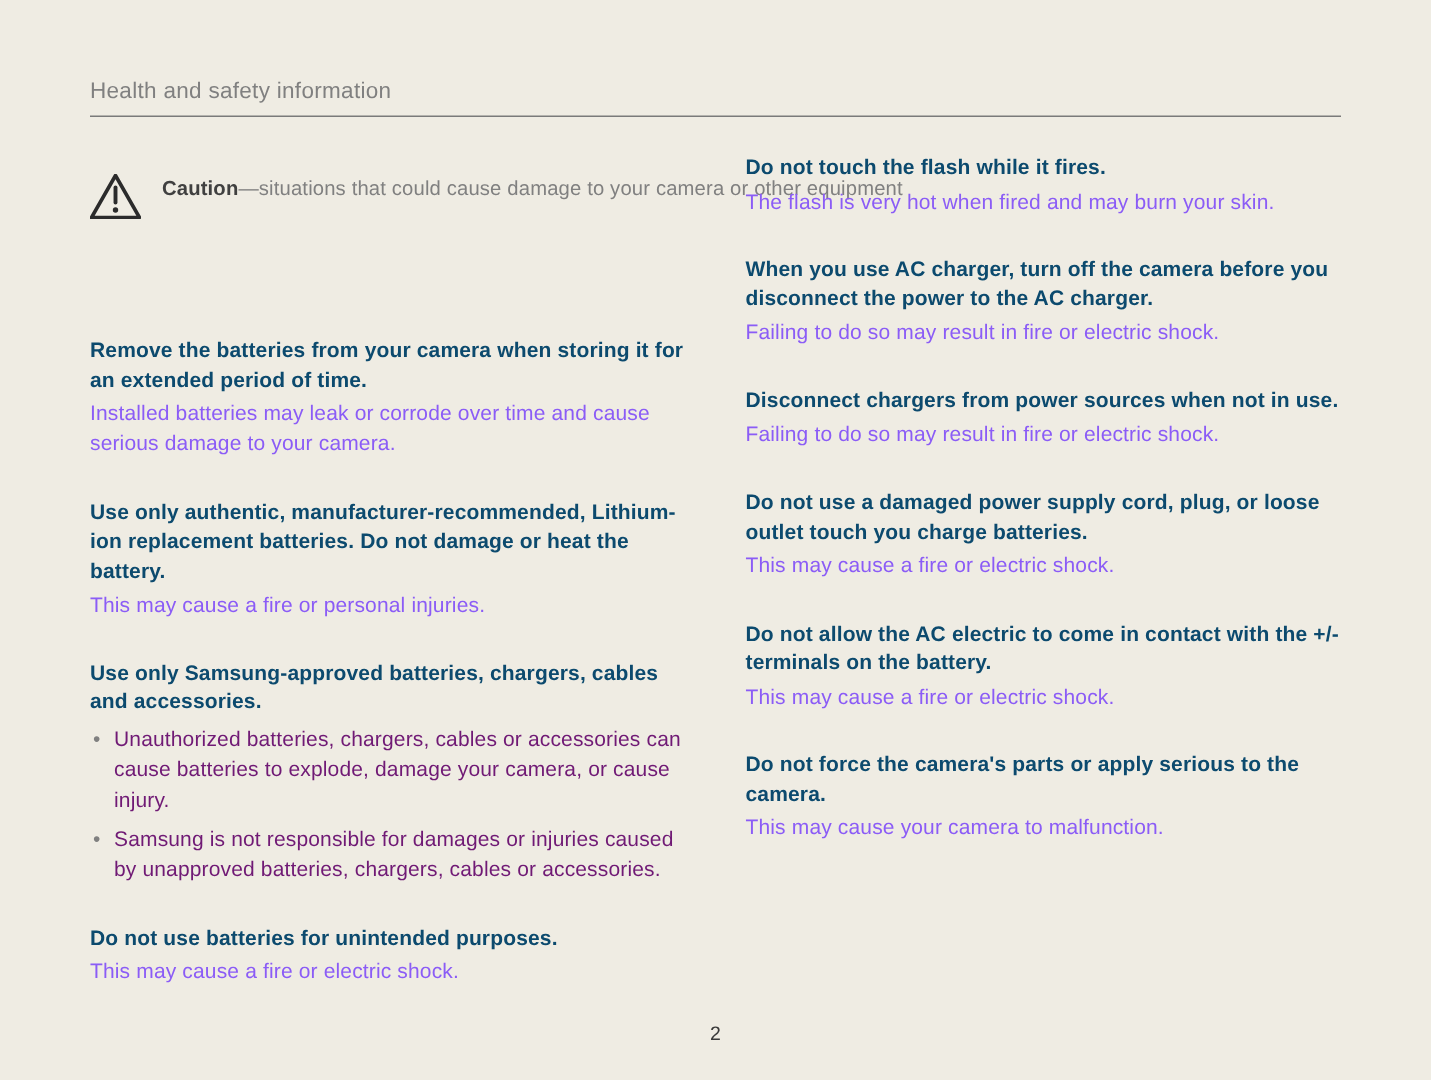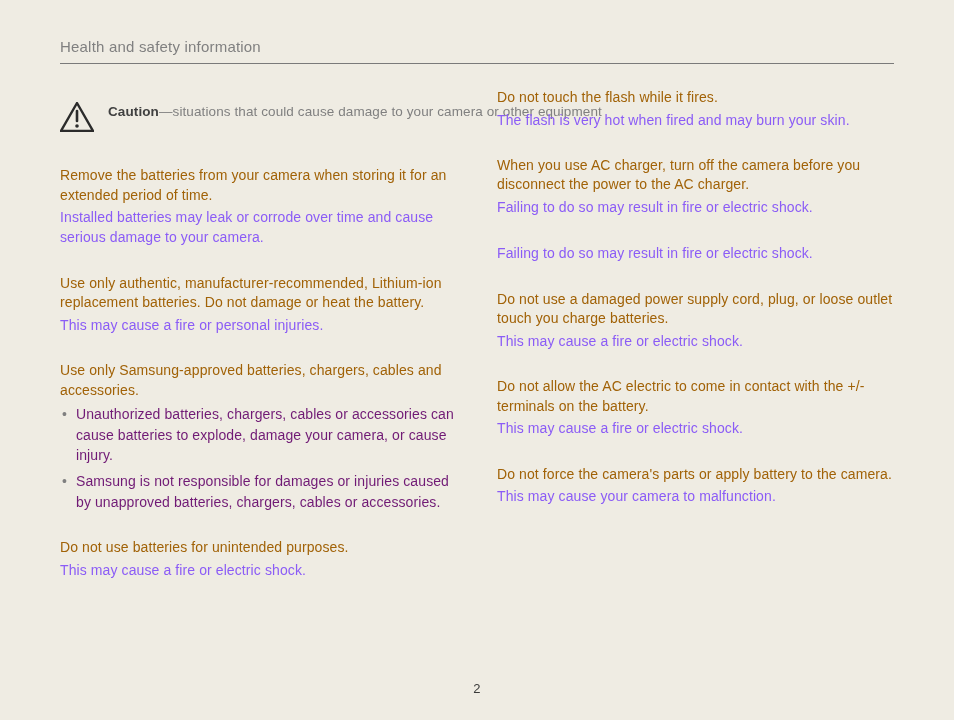--- a/index.html
+++ b/index.html
@@ -8,21 +8,21 @@
     background: #efece3;
     font-family: "Helvetica Neue", Helvetica, Arial, sans-serif;
     color: #3a3a3a;
     font-size: 14px;
     line-height: 1.4;
     letter-spacing: 0.1px;
   }
   .page {
     width: 954px;
     height: 720px;
-    padding: 36px 60px 0 60px;
+    padding: 50px 60px 0 60px;
     position: relative;
   }
   .header {
     border-bottom: 1px solid #7a7a7a;
     padding-bottom: 6px;
     color: #808080;
     font-weight: 300;
     font-size: 15px;
     letter-spacing: 0.2px;
   }
@@ -44,26 +44,27 @@
     font-weight: 600;
   }
   .columns {
     display: flex;
     gap: 40px;
     margin-top: 34px;
   }
   .col {
     flex: 1 1 0;
     min-width: 0;
+    margin-top: 44px;
   }
   .col-right { padding-top: 0; }
   .sec { margin-bottom: 26px; }
   .sec-h {
-    color: #a16207;
-    font-weight: 400;
+    color: #0c4a6e;
+    font-weight: 700;
     font-size: 14px;
     line-height: 1.4;
   }
   .sec-b {
     color: #8b5cf6;
     font-weight: 300;
     font-size: 14px;
     line-height: 1.45;
     margin-top: 2px;
   }
@@ -146,32 +147,33 @@
     <div class="col col-right" style="margin-top:-78px;">
       <div class="sec">
         <div class="sec-h">Do not touch the flash while it fires.</div>
         <div class="sec-b">The flash is very hot when fired and may burn your skin.</div>
       </div>
       <div class="sec">
         <div class="sec-h">When you use AC charger, turn off the camera before you disconnect the power to the AC charger.</div>
         <div class="sec-b">Failing to do so may result in fire or electric shock.</div>
       </div>
       <div class="sec">
+        <div class="sec-h">Disconnect chargers from power sources when not in use.</div>
         <div class="sec-b">Failing to do so may result in fire or electric shock.</div>
       </div>
       <div class="sec">
         <div class="sec-h">Do not use a damaged power supply cord, plug, or loose outlet touch you charge batteries.</div>
         <div class="sec-b">This may cause a fire or electric shock.</div>
       </div>
       <div class="sec">
         <div class="sec-h">Do not allow the AC electric to come in contact with the +/- terminals on the battery.</div>
         <div class="sec-b">This may cause a fire or electric shock.</div>
       </div>
       <div class="sec">
-        <div class="sec-h">Do not force the camera's parts or apply battery to the camera.</div>
+        <div class="sec-h">Do not force the camera's parts or apply serious to the camera.</div>
         <div class="sec-b">This may cause your camera to malfunction.</div>
       </div>
     </div>
 
   </div>
 
   <div class="page-num">2</div>
 </div>
 
 </body></html>

